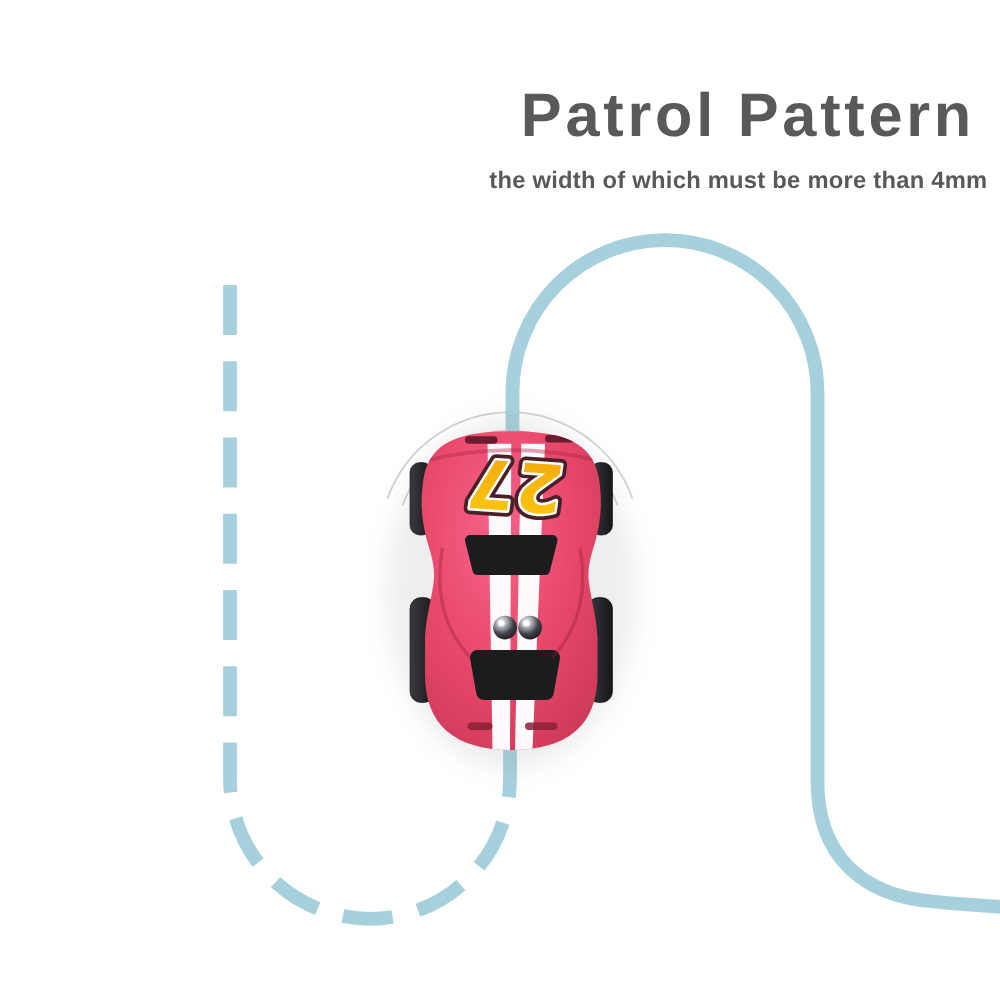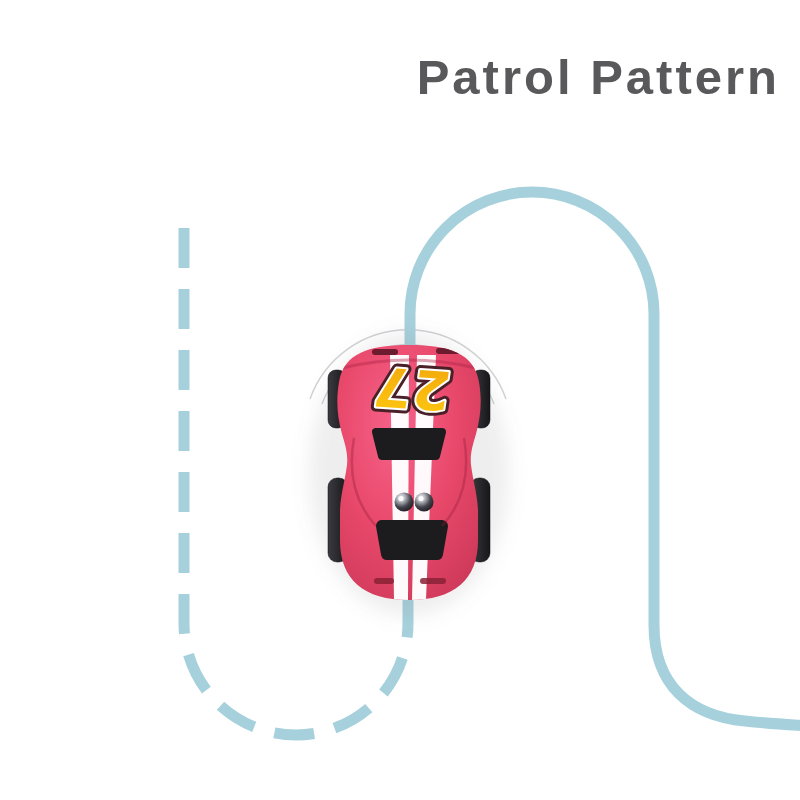--- a/index.html
+++ b/index.html
@@ -1,21 +1,21 @@
 <!DOCTYPE html>
 <html><head>
 <meta charset="utf-8">
 <style>
   html,body { margin:0; padding:0; background:#ffffff; }
   .canvas {
     position:relative; width:800px; height:800px; background:#ffffff;
     overflow:hidden; font-family:"Liberation Sans", sans-serif;
   }
   .scene { position:absolute; left:0; top:0; width:800px; height:800px; }
-  .header { position:absolute; top:0; left:0; right:0; text-align:right; color:#59595b; }
+  .header { position:absolute; top:16px; left:0; right:0; text-align:right; color:#59595b; }
   .title {
     font-size:49px; font-weight:700; letter-spacing:3px; line-height:49px;
     margin:53px 20px 14px 0; color:#59595b;
   }
   .sub {
     font-size:19px; font-weight:700; letter-spacing:0.2px; line-height:26px;
     margin:0 10px 0 0; color:#59595b;
   }
   .track { fill:none; stroke-width:11; stroke-linecap:butt; }
   .track.dashed { stroke-dasharray:40 21; }
@@ -123,15 +123,16 @@
 
       <circle cx="80" cy="160" r="9.5" fill="url(#eyeGrad)"></circle>
       <circle cx="100" cy="160" r="9.5" fill="url(#eyeGrad)"></circle>
       <circle cx="77" cy="156.5" r="2.6" fill="#ffffff" opacity="0.95"></circle>
       <circle cx="97" cy="156.5" r="2.6" fill="#ffffff" opacity="0.95"></circle>
     </g>
   </svg>
 
   <div class="header">
     <h1 class="title">Patrol Pattern</h1>
+    <p class="sub">the width of which must be more than 4mm</p>
   </div>
 
 </div>
 
 </body></html>

